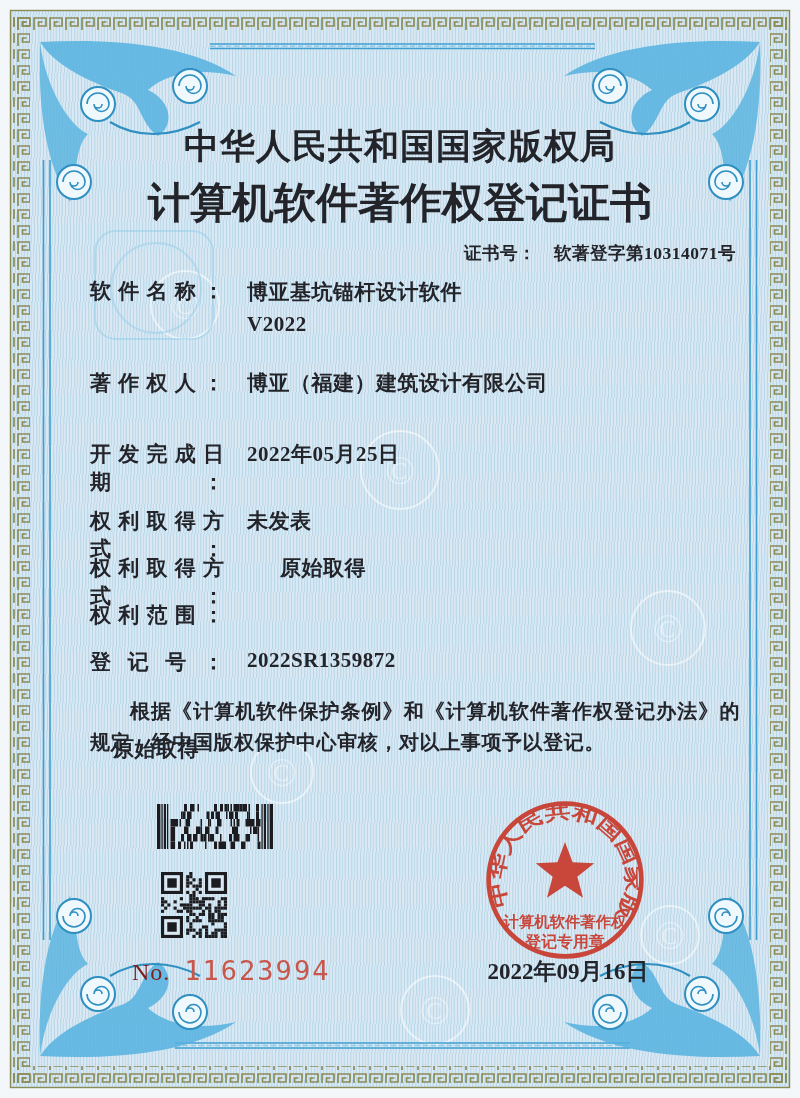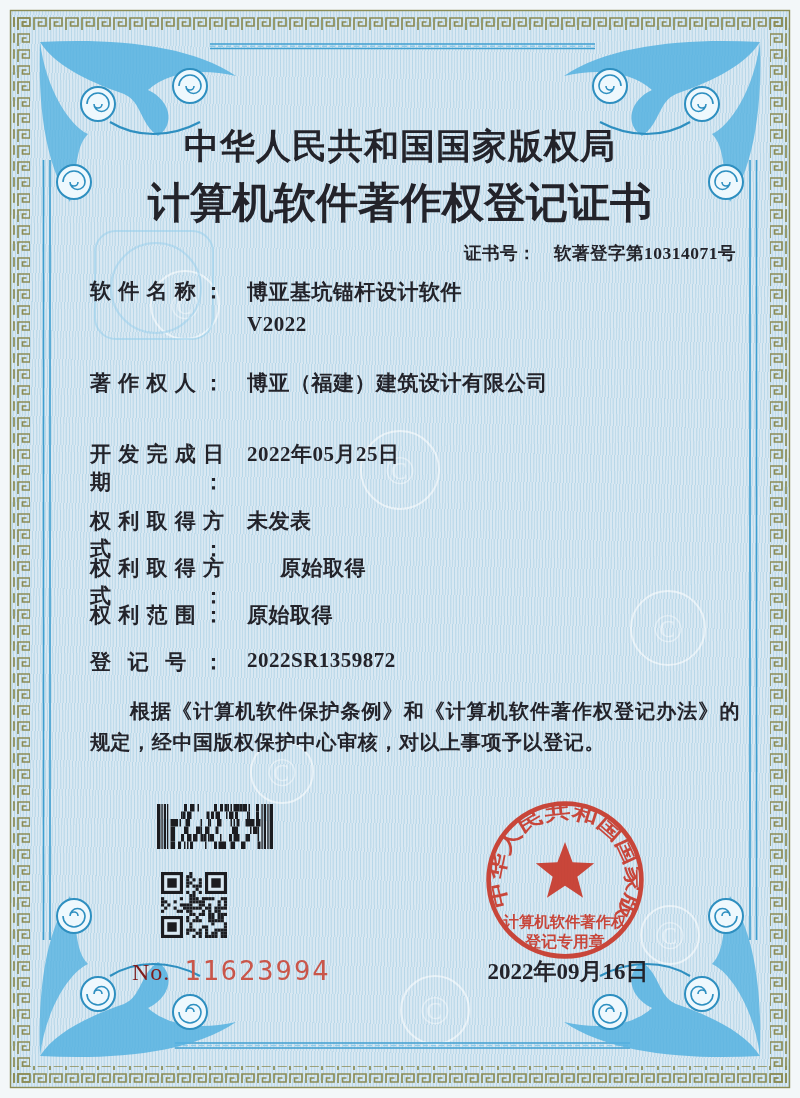--- a/index.html
+++ b/index.html
@@ -200,21 +200,21 @@
     <div class="frow" style="top:507px;">
       <span class="flabel">权利取得方式：</span>
       <span class="fval">未发表</span>
     </div>
 
     <div class="frow" style="top:554px;gap:33px;">
       <span class="flabel">权利取得方式：</span>
       <span class="fval">原始取得</span>
     </div>
 
-    <div class="frow" style="top:601px;">
+    <div class="frow" style="top:601px;flex-direction:column;">
       <span class="flabel">权利范围：</span>
       <span class="fval">原始取得</span>
     </div>
 
     <div class="frow" style="top:648px;">
       <span class="flabel">登记号：</span>
       <span class="fval">2022SR1359872</span>
     </div>
 
     <div class="para">根据《计算机软件保护条例》和《计算机软件著作权登记办法》的规定，经中国版权保护中心审核，对以上事项予以登记。</div>

